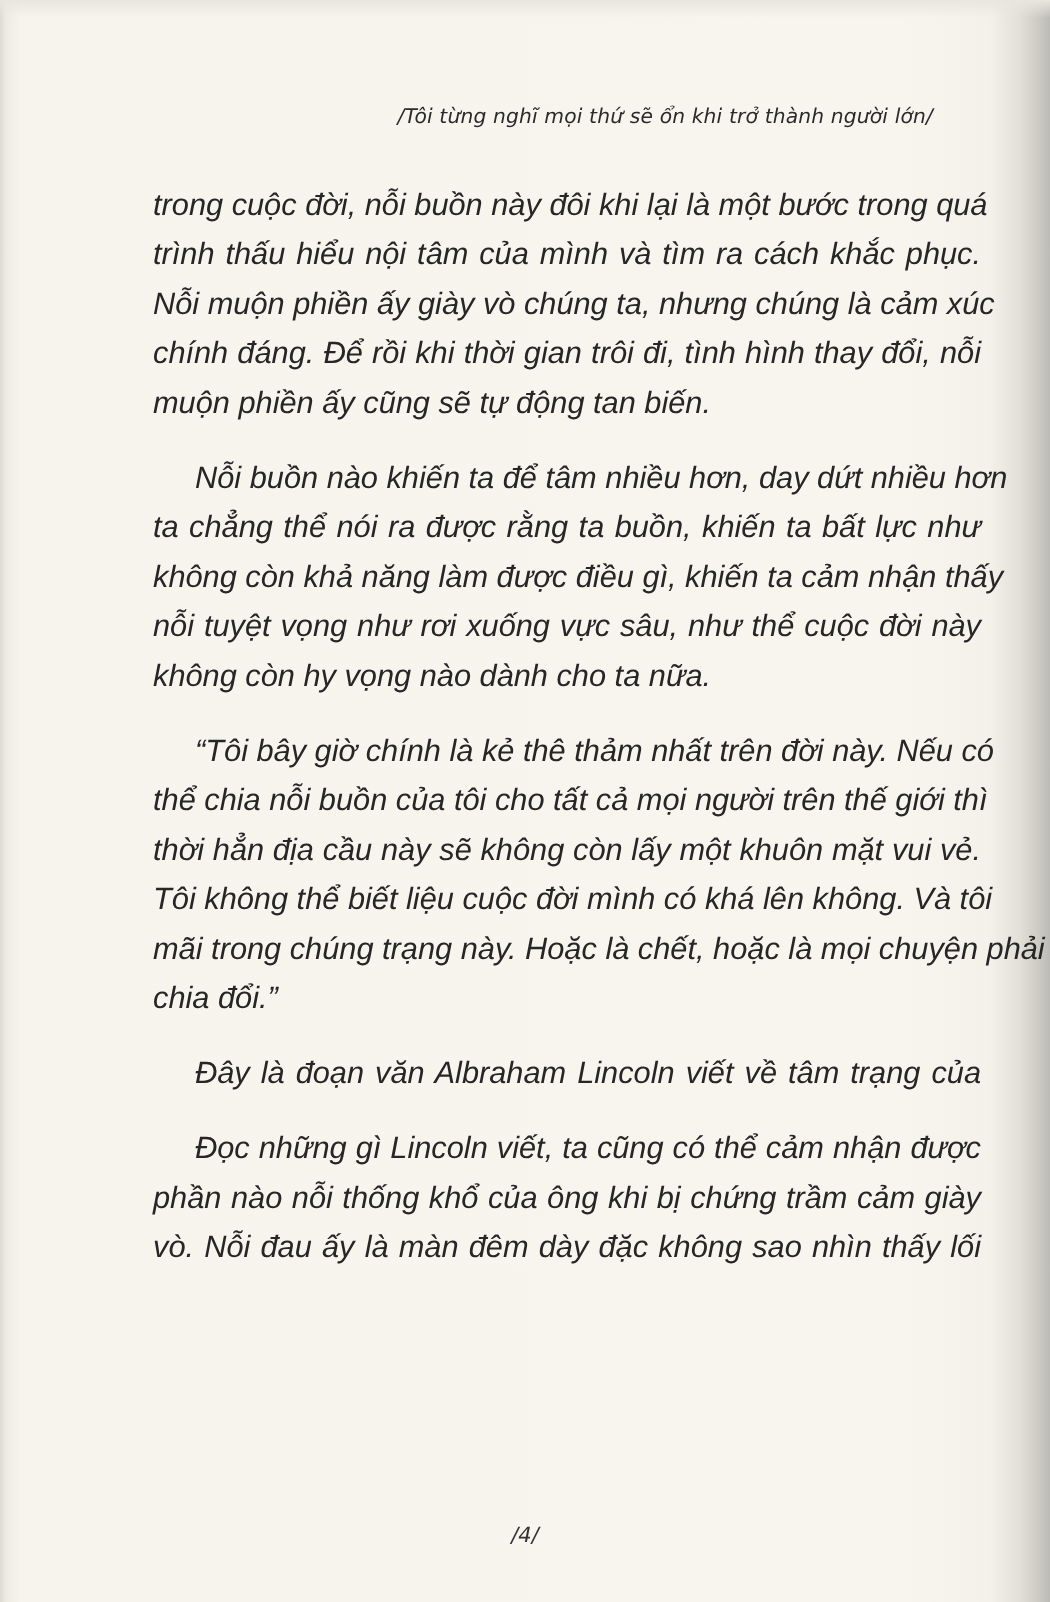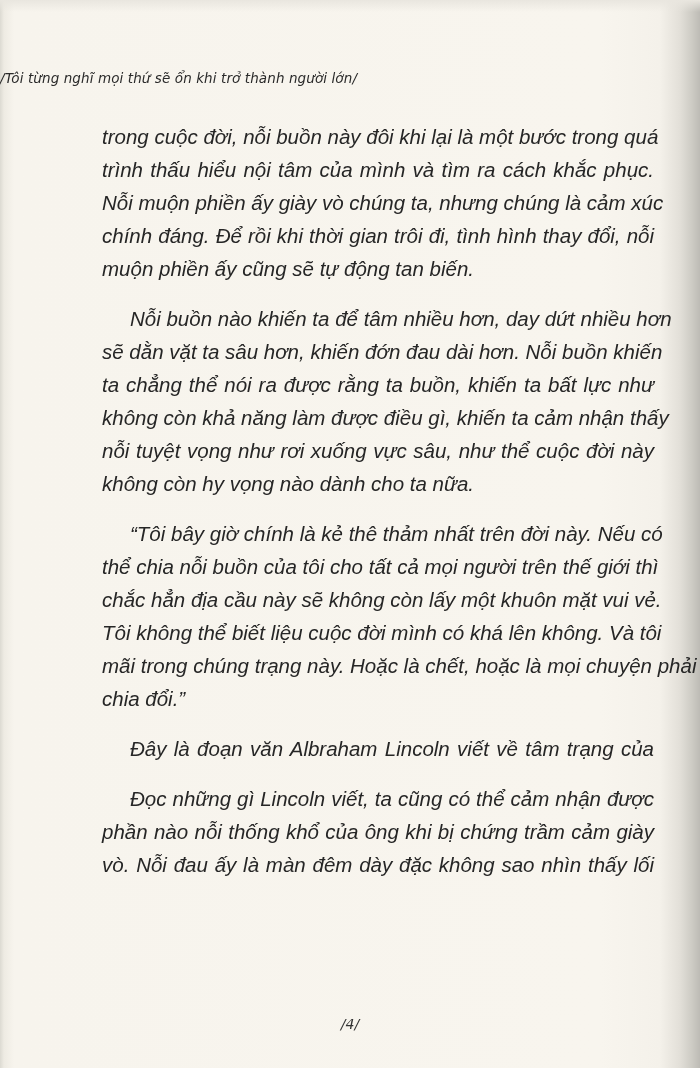--- a/index.html
+++ b/index.html
@@ -12,21 +12,21 @@
   .page {
     position: absolute; left: 0; top: 0; width: 700px; height: 1068px;
     background: linear-gradient(90deg, #dcdad2 0px, #eeebe3 4px, #f7f4ed 14px, #f8f5ee 600px, #f4f1ea 660px, #e2dfd8 680px, #cdcbc4 692px, #bdbbb5 700px);
   }
   .top-shade {
     position: absolute; left: 0; top: 0; width: 700px; height: 12px;
     background: linear-gradient(180deg, #e9e6df, rgba(246,243,236,0));
   }
   .running-head {
     position: absolute; top: 70px; left: 0; width: 700px;
-    padding-right: 112px; box-sizing: border-box;
+    text-align: right; padding-right: 78px; box-sizing: border-box;
     font-family: "DejaVu Sans", sans-serif; font-size: 13.5px;
     color: #2a2a2a; letter-spacing: 0.1px; font-style: italic;
   }
   .body-text {
     position: absolute; left: 102px; top: 120px; width: 552px;
     color: #262626; font-size: 20.5px; line-height: 33px;
   }
   .line {
     display: block; white-space: nowrap; text-align: justify;
     text-align-last: justify; height: 33px;
@@ -53,31 +53,30 @@
     <div class="para">
       <span class="line">trong cuộc đời, nỗi buồn này đôi khi lại là một bước trong quá</span>
       <span class="line">trình thấu hiểu nội tâm của mình và tìm ra cách khắc phục.</span>
       <span class="line">Nỗi muộn phiền ấy giày vò chúng ta, nhưng chúng là cảm xúc</span>
       <span class="line">chính đáng. Để rồi khi thời gian trôi đi, tình hình thay đổi, nỗi</span>
       <span class="line last">muộn phiền ấy cũng sẽ tự động tan biến.</span>
     </div>
 
     <div class="para">
       <span class="line indent">Nỗi buồn nào khiến ta để tâm nhiều hơn, day dứt nhiều hơn</span>
-      <span class="line">sẽ dằn vặt ta sâu hơn, khiến đớn đau dài hơn. Nỗi buồn khiến</span>
       <span class="line">ta chẳng thể nói ra được rằng ta buồn, khiến ta bất lực như</span>
       <span class="line">không còn khả năng làm được điều gì, khiến ta cảm nhận thấy</span>
       <span class="line">nỗi tuyệt vọng như rơi xuống vực sâu, như thể cuộc đời này</span>
       <span class="line last">không còn hy vọng nào dành cho ta nữa.</span>
     </div>
 
     <div class="para">
       <span class="line indent">“Tôi bây giờ chính là kẻ thê thảm nhất trên đời này. Nếu có</span>
       <span class="line">thể chia nỗi buồn của tôi cho tất cả mọi người trên thế giới thì</span>
-      <span class="line">chắc hẳn địa cầu này sẽ không còn lấy một khuôn mặt vui vẻ.</span>
+      <span class="line">thời hẳn địa cầu này sẽ không còn lấy một khuôn mặt vui vẻ.</span>
       <span class="line">Tôi không thể biết liệu cuộc đời mình có khá lên không. Và tôi</span>
       <span class="line">mãi trong chúng trạng này. Hoặc là chết, hoặc là mọi chuyện phải</span>
       <span class="line last">chia đổi.”</span>
     </div>
 
     <div class="para">
       <span class="line indent">Đây là đoạn văn Albraham Lincoln viết về tâm trạng của</span>
     </div>
 
     <div class="para">

